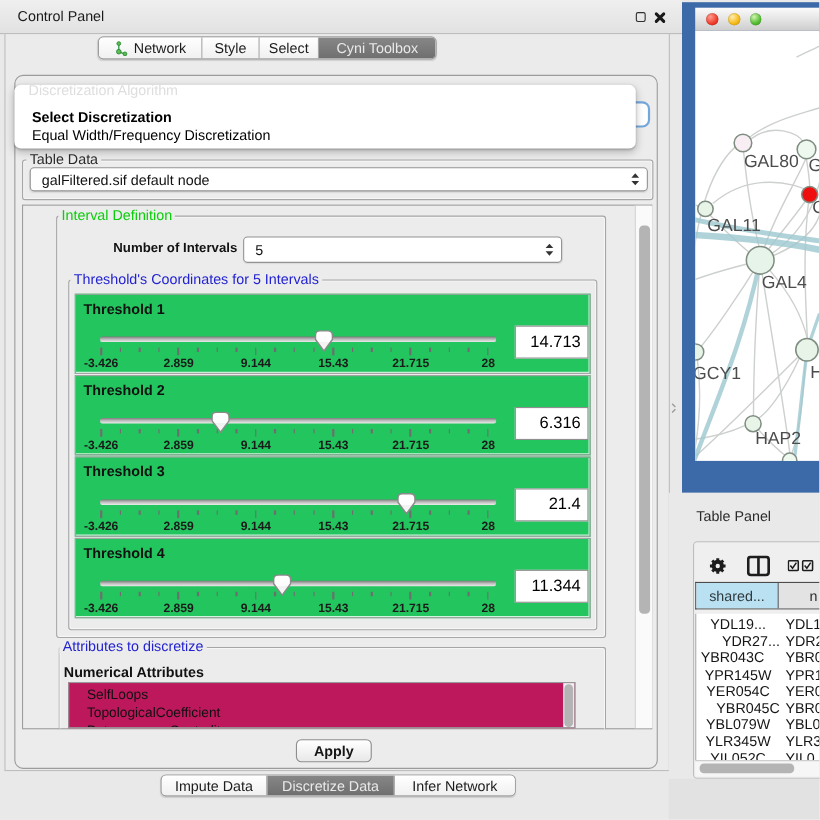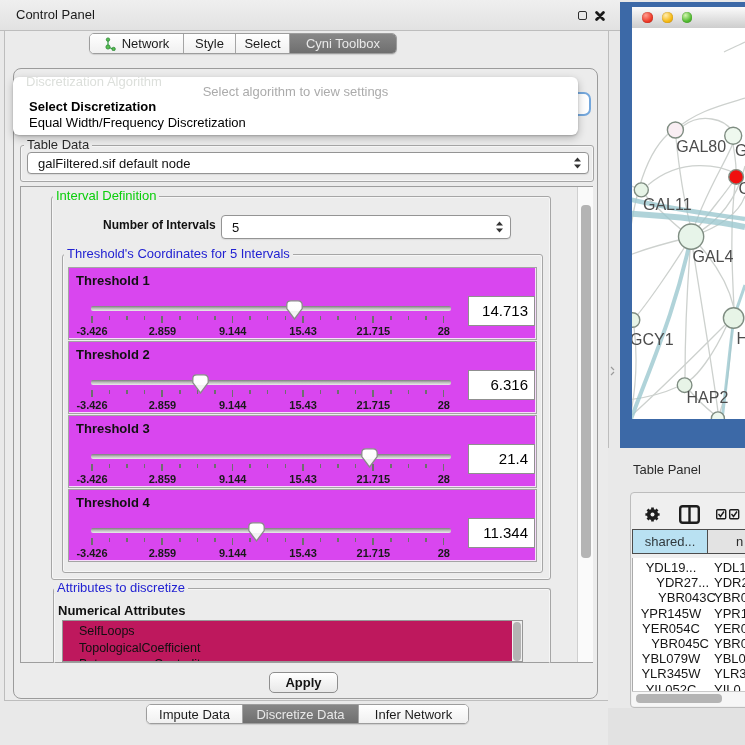--- a/index.html
+++ b/index.html
@@ -11,21 +11,21 @@
 .combo{position:absolute;background:#fff;border:1px solid #949494;border-radius:4px;
   font-size:13px;color:#111;box-shadow:0 1px 1px rgba(0,0,0,.08)}
 .combo .txt{position:absolute;left:10px;top:0;bottom:0;display:flex;align-items:center;white-space:nowrap}
 .combo svg{position:absolute;right:6px;top:50%;margin-top:-6px}
 .seg{position:absolute;display:flex;border:1px solid #9d9d9d;border-radius:5px;overflow:hidden;
   background:#fff;font-size:13px;color:#1c1c1c;box-shadow:0 1px 1px rgba(0,0,0,.12)}
 .seg>div{display:flex;align-items:center;justify-content:center;border-left:1px solid #a5a5a5;
   background:linear-gradient(#fff,#f0f0f0);white-space:nowrap}
 .seg>div:first-child{border-left:none}
 .seg>div.sel{background:linear-gradient(#878787,#6f6f6f);color:#e9e9e9}
-.thp{position:absolute;left:68px;width:467px;height:71px;border:1px solid #a4a4a4;background:#d946ef;
+.thp{position:absolute;left:68px;width:467px;height:71px;border:1px solid #a4a4a4;background:#22c55e;
   box-shadow:inset -1px -1px 0 rgba(255,255,255,.8)}
 .thlab{position:absolute;left:7px;top:5px;font-size:13px;font-weight:bold;color:#111}
 .track{position:absolute;height:5px;border-radius:2px;
   background:linear-gradient(#7c7c7c,#bdbdbd 48%,#ebebeb)}
 .vbox{position:absolute;left:399px;top:28px;width:59px;height:28px;background:#fff;border:1px solid #8f8f8f;
   font-size:15px;color:#000;text-align:right;line-height:28px;padding-right:6px}
 .tick{position:absolute;width:1.5px;background:#6e6e6e}
 .tlab{position:absolute;top:57px;font-size:11px;font-weight:bold;color:#1a1a1a;transform:translateX(-50%);white-space:nowrap}
 .scrollthumb{position:absolute;background:#b4b4b4;border-radius:4px}
 .liitem{font-size:12.5px;color:#101010;height:16.5px;line-height:16.5px;padding-left:16px;white-space:nowrap}
@@ -356,21 +356,21 @@
 </svg>
 <div class="abs" style="left:632px;top:529px;width:113px;height:25px;border-top:1.5px solid #4c4c4c;border-left:1.5px solid #4c4c4c;border-bottom:1.5px solid #4c4c4c;box-sizing:border-box;overflow:hidden">
   <div class="abs" style="left:0;top:0;width:75px;height:25px;background:#b9e1f2;border-right:1.5px solid #4c4c4c;box-sizing:border-box;text-align:center;font-size:13px;color:#30393d;line-height:24px">shared...</div>
   <div class="abs" style="left:75px;top:0;width:40px;height:25px;background:#e3e3e3;font-size:13px;color:#2c2c2c;line-height:24px;padding-left:28px">n</div>
 </div>
 <div class="abs" style="left:632px;top:558px;width:113px;height:133px;background:#fff;border-left:1px solid #ababab;box-sizing:border-box;overflow:hidden;font-size:13px;color:#161616">
     <div class="abs" style="left:0;top:2.0px;width:76px;text-align:center">YDL19...</div>
     <div class="abs" style="left:81px;top:2.0px">YDL1</div>
     <div class="abs" style="left:0;top:17.2px;width:76px;text-align:right">YDR27...</div>
     <div class="abs" style="left:81px;top:17.2px">YDR2</div>
-    <div class="abs" style="left:16px;top:32.4px;width:76px;text-align:center">YBR043C</div>
+    <div class="abs" style="left:4px;top:32.4px;width:76px;">YBR043C</div>
     <div class="abs" style="left:81px;top:32.4px">YBR0</div>
     <div class="abs" style="left:0;top:47.6px;width:76px;text-align:center">YPR145W</div>
     <div class="abs" style="left:81px;top:47.6px">YPR1</div>
     <div class="abs" style="left:0;top:62.8px;width:76px;text-align:center">YER054C</div>
     <div class="abs" style="left:81px;top:62.8px">YER0</div>
     <div class="abs" style="left:0;top:78.0px;width:76px;text-align:right">YBR045C</div>
     <div class="abs" style="left:81px;top:78.0px">YBR0</div>
     <div class="abs" style="left:0;top:93.2px;width:76px;text-align:center">YBL079W</div>
     <div class="abs" style="left:81px;top:93.2px">YBL0</div>
     <div class="abs" style="left:0;top:108.4px;width:76px;text-align:center">YLR345W</div>
@@ -379,15 +379,14 @@
     <div class="abs" style="left:81px;top:123.6px">YIL0</div>
   </div>
 
 <div class="abs" style="left:632px;top:691px;width:113px;height:14px;background:#f6f6f6;border-top:1px solid #c9c9c9"></div>
 <div class="scrollthumb" style="left:636px;top:694px;width:86px;height:9px"></div>
 <div class="abs" style="left:608px;top:708px;width:137px;height:37px;background:#e2e2e2"></div>
 
 <div class="abs" style="left:13px;top:77px;width:565px;height:58px;background:#fff;border-radius:6px;
   box-shadow:0 3px 8px rgba(0,0,0,.25),0 1px 2px rgba(0,0,0,.18);z-index:50">
   <div class="abs" style="left:13px;top:-3px;font-size:13px;color:#dcdfdb;white-space:nowrap">Discretization Algorithm</div>
-  <div class="abs" style="left:0;top:7px;width:565px;text-align:center;font-size:13px;color:#ababab">Select algorithm to view settings</div>
   <div class="abs" style="left:16px;top:22px;font-size:13px;font-weight:bold;color:#000">Select Discretization</div>
   <div class="abs" style="left:16px;top:38px;font-size:13px;color:#000">Equal Width/Frequency Discretization</div>
 </div>
 </body></html>

